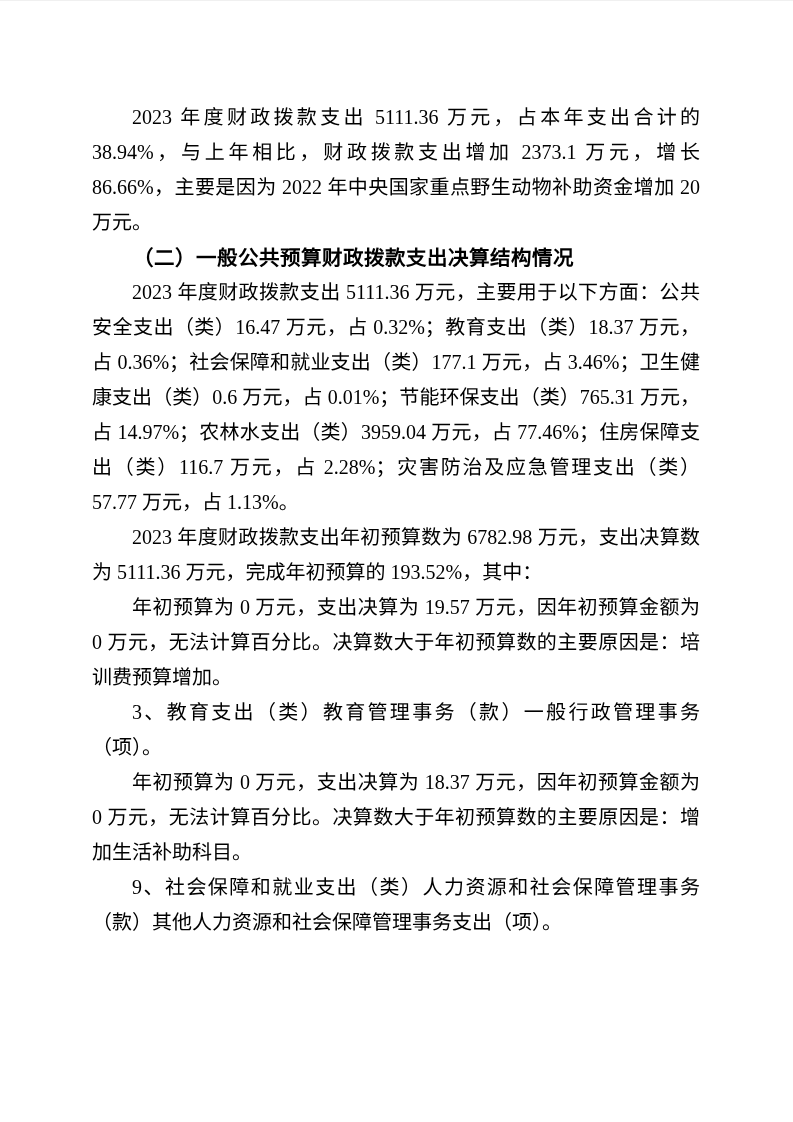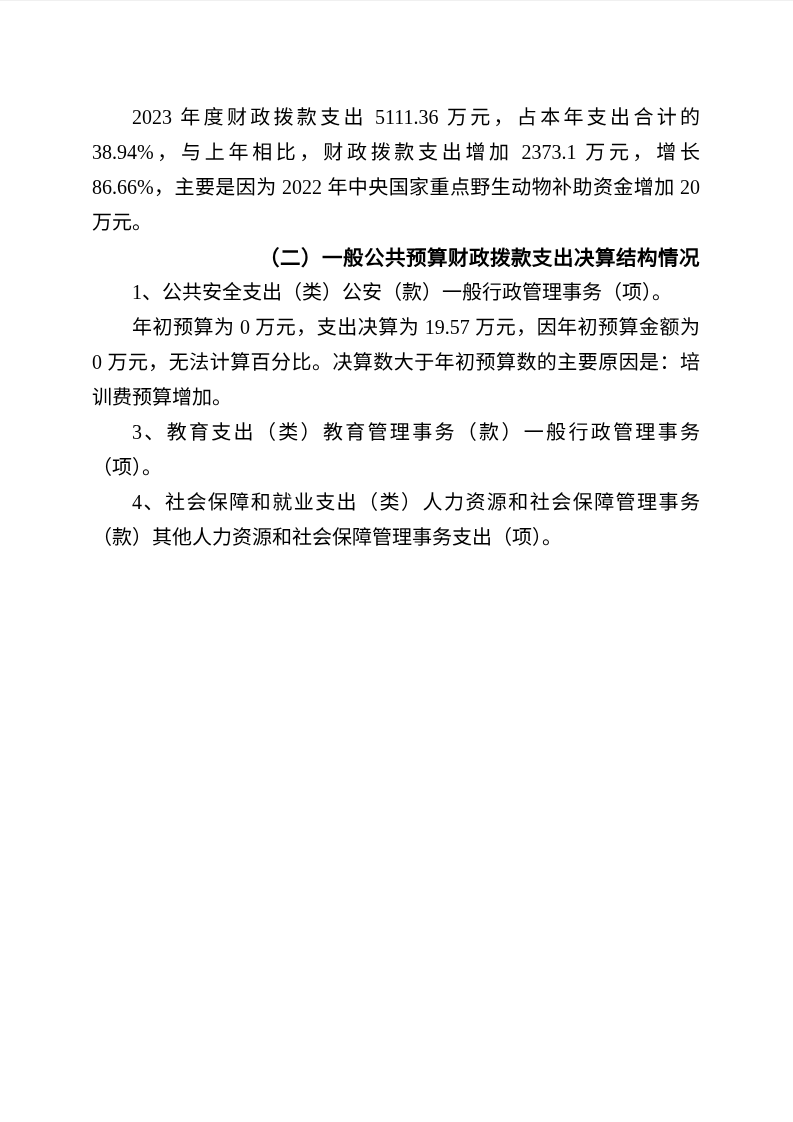--- a/index.html
+++ b/index.html
@@ -24,42 +24,44 @@
   }
   .para {
     margin: 0;
     text-align: justify;
     text-indent: 2em;
     word-break: break-word;
     overflow-wrap: break-word;
   }
   .heading {
     margin: 0;
-    text-align: right;
+    text-align: left;
     text-indent: 2em;
     font-family: "Liberation Sans", "DejaVu Sans", sans-serif;
     font-weight: bold;
     font-size: 20.5px;
     line-height: 35px;
     letter-spacing: 0.5px;
     color: #000000;
   }
 </style>
 </head>
 <body>
 
 <div class="page">
   <p class="para">2023 年度财政拨款支出 5111.36 万元，占本年支出合计的 38.94%，与上年相比，财政拨款支出增加 2373.1 万元，增长 86.66%，主要是因为 2022 年中央国家重点野生动物补助资金增加 20 万元。</p>
 
   <h3 class="heading">（二）一般公共预算财政拨款支出决算结构情况</h3>
 
+  <p class="para">2023 年度财政拨款支出 5111.36 万元，主要用于以下方面：公共安全支出（类）16.47 万元，占 0.32%；教育支出（类）18.37 万元，占 0.36%；社会保障和就业支出（类）177.1 万元，占 3.46%；卫生健康支出（类）0.6 万元，占 0.01%；节能环保支出（类）765.31 万元，占 14.97%；农林水支出（类）3959.04 万元，占 77.46%；住房保障支出（类）116.7 万元，占 2.28%；灾害防治及应急管理支出（类）57.77 万元，占 1.13%。</p>
 
 
+  <p class="para">2023 年度财政拨款支出年初预算数为 6782.98 万元，支出决算数为 5111.36 万元，完成年初预算的 193.52%，其中：</p>
 
-  <p class="para">1、公共安全支出（类）公安（款）一般行政管理事务（项）。</p>
 
   <p class="para">年初预算为 0 万元，支出决算为 19.57 万元，因年初预算金额为 0 万元，无法计算百分比。决算数大于年初预算数的主要原因是：培训费预算增加。</p>
 
   <p class="para">3、教育支出（类）教育管理事务（款）一般行政管理事务（项）。</p>
 
+  <p class="para">年初预算为 0 万元，支出决算为 18.37 万元，因年初预算金额为 0 万元，无法计算百分比。决算数大于年初预算数的主要原因是：增加生活补助科目。</p>
 
-  <p class="para">4、社会保障和就业支出（类）人力资源和社会保障管理事务（款）其他人力资源和社会保障管理事务支出（项）。</p>
+  <p class="para">9、社会保障和就业支出（类）人力资源和社会保障管理事务（款）其他人力资源和社会保障管理事务支出（项）。</p>
 </div>
 
 </body></html>

